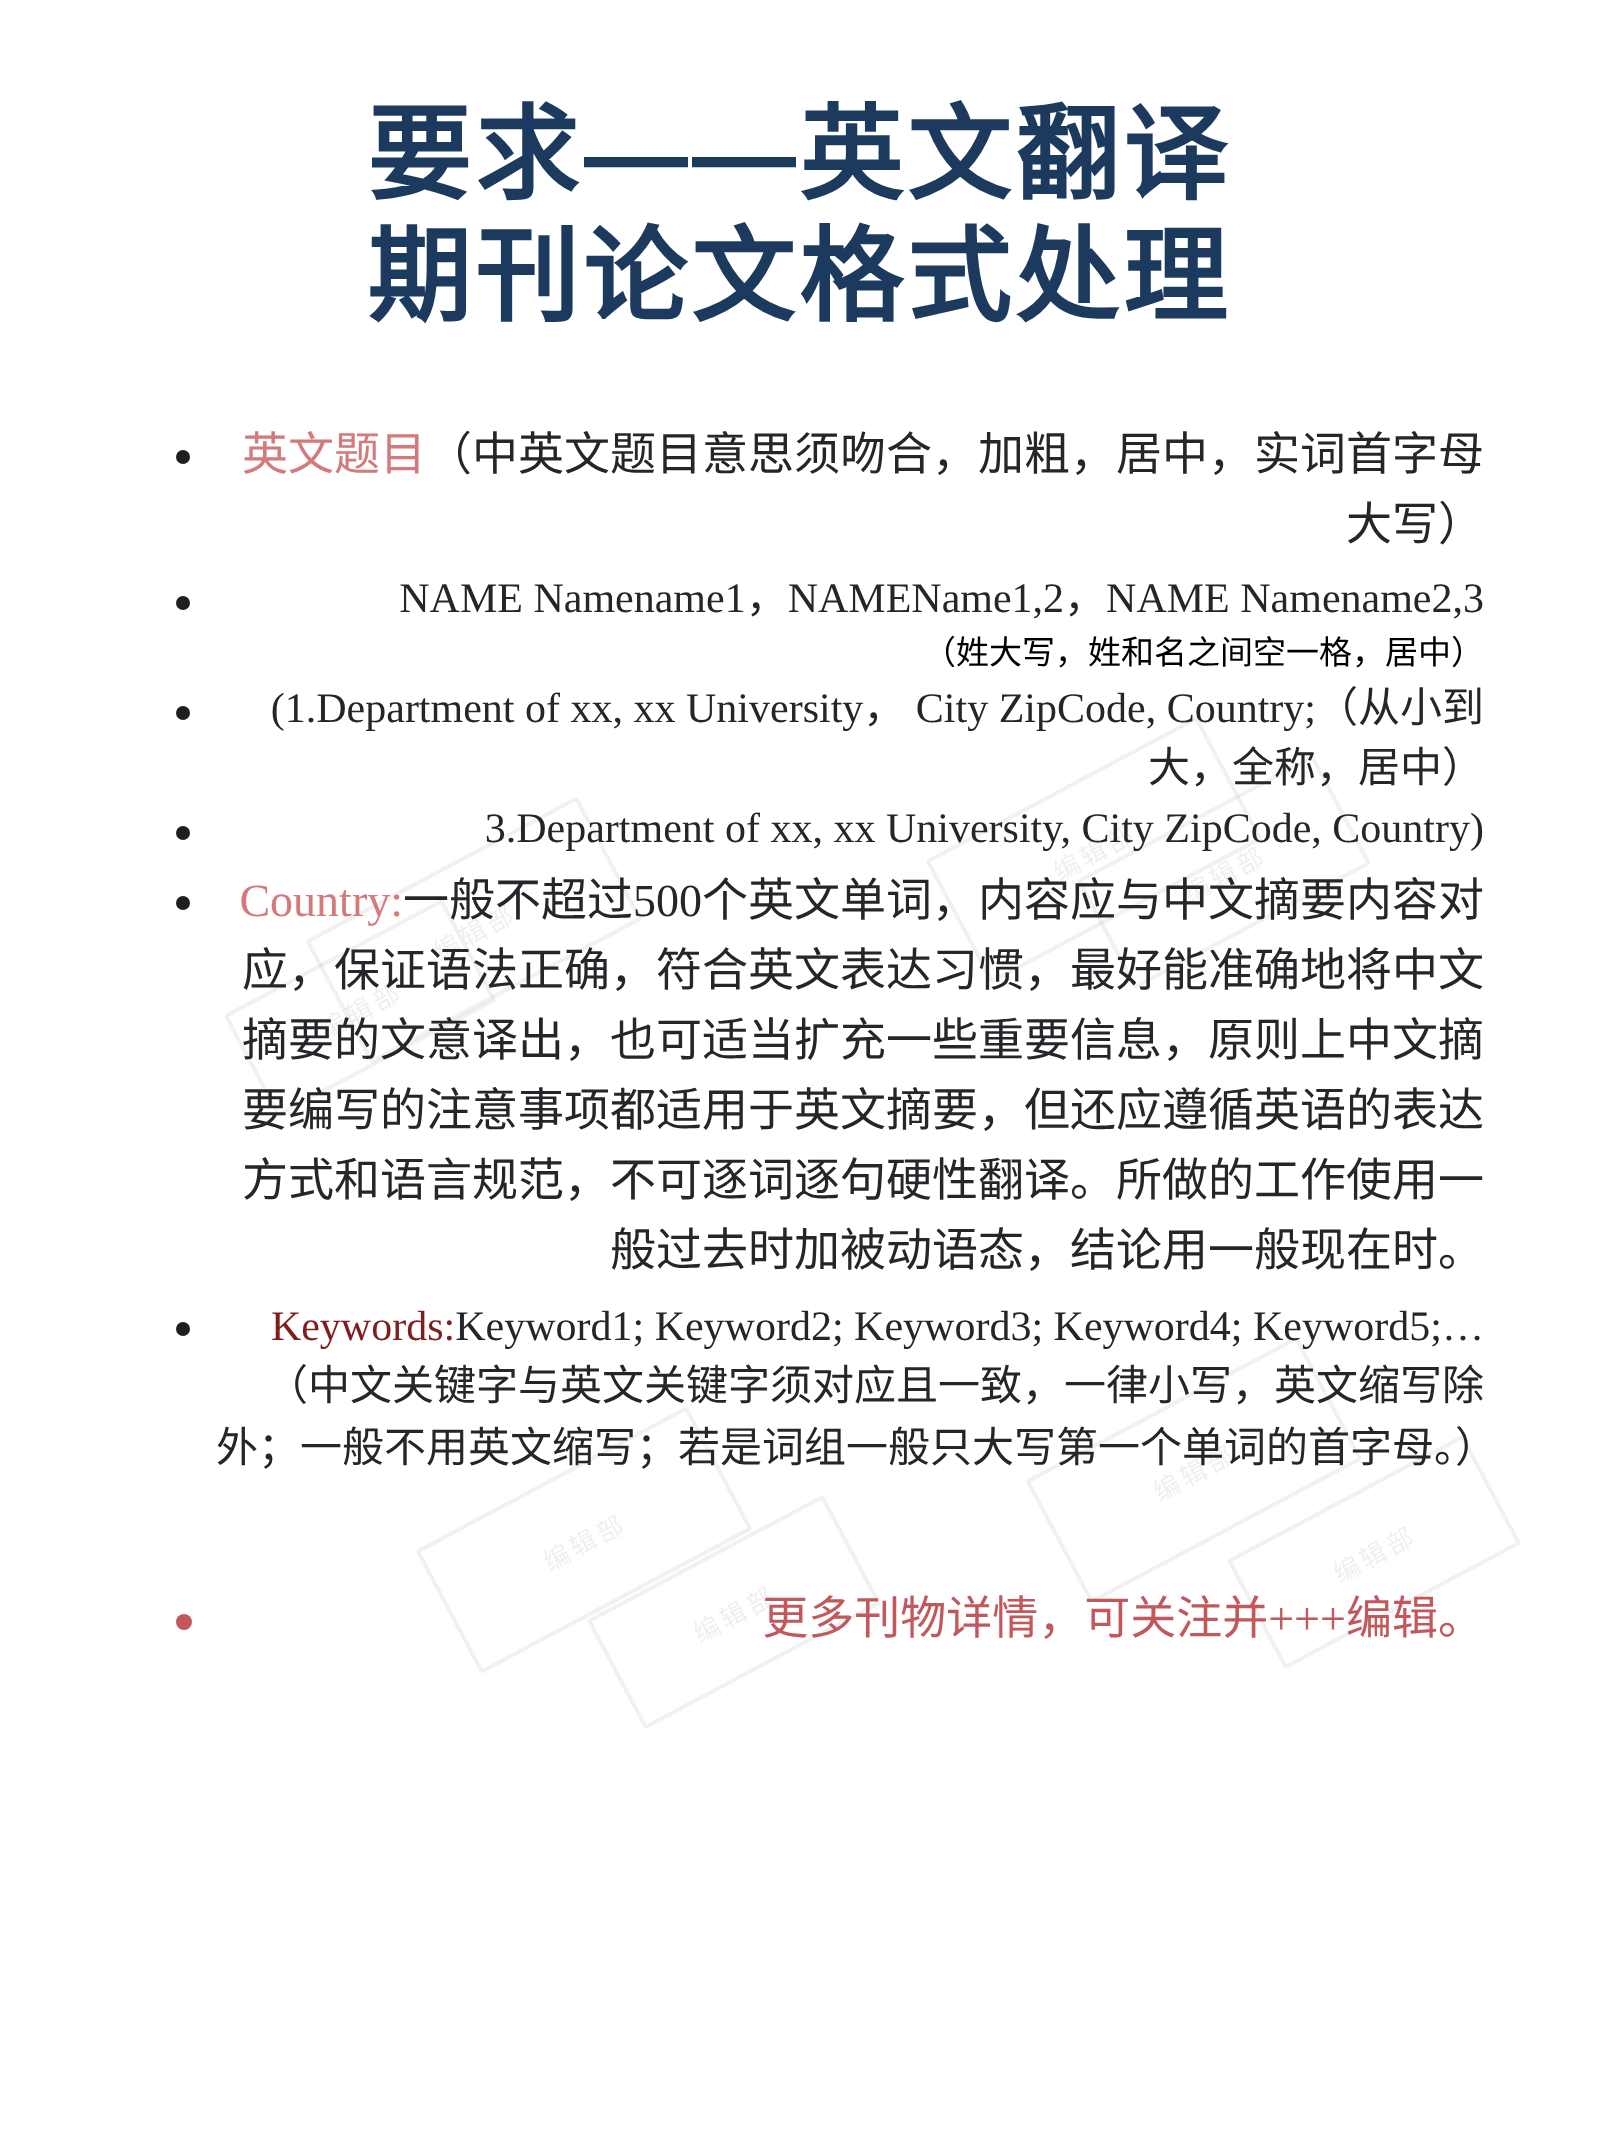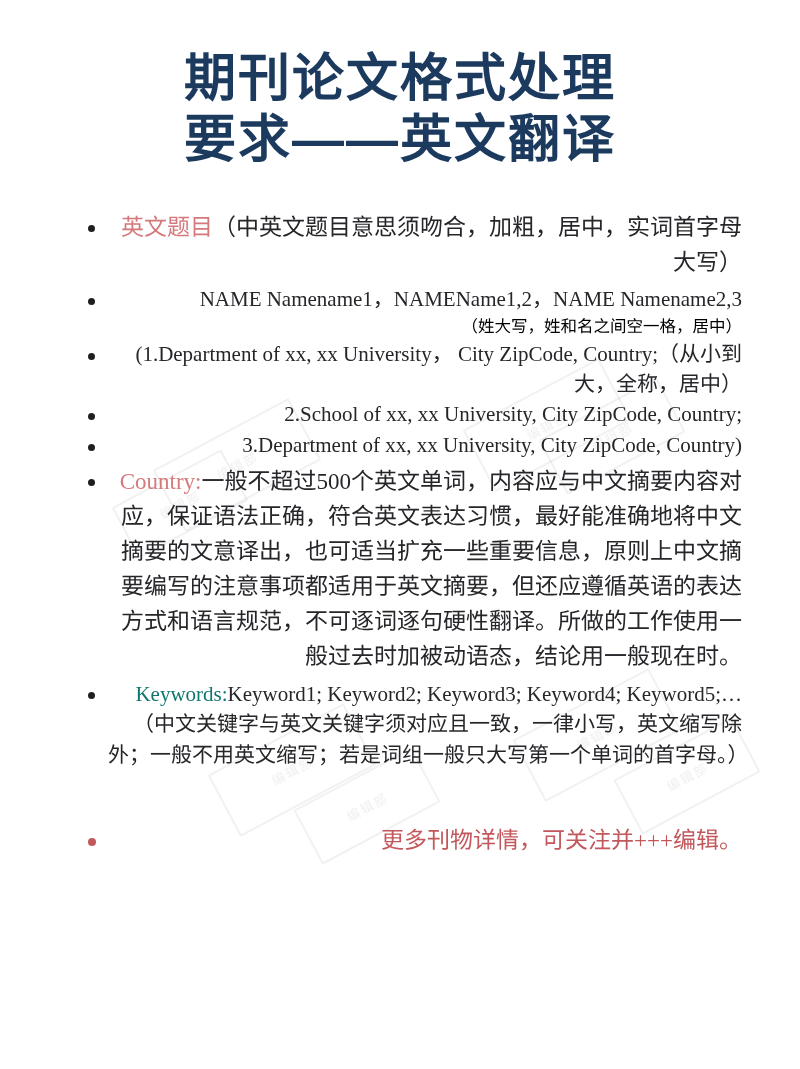--- a/index.html
+++ b/index.html
@@ -100,21 +100,21 @@
   .item-title      { font-size: 23px;  line-height: 1.52; margin-bottom: 4px; }
   .item-names      { font-size: 21px;  line-height: 1.40; margin-bottom: 0px; }
   .item-affil1     { font-size: 21px;  line-height: 1.42; margin-bottom: 1px; }
   .item-affil      { font-size: 21px;  line-height: 1.42; margin-bottom: 1px; }
   .item-abstract   { font-size: 23px;  line-height: 1.52; margin-top: 4px; margin-bottom: 4px; }
   .item-keywords   { font-size: 21px;  line-height: 1.45; }
   .item-footer     { font-size: 23px;  line-height: 1.5; margin-top: 54px; color: #c2585c; }
 
   
   .red      { color: #d4797c; }
-  .red-soft { color: #0f766e; }
+  .red-soft { color: #7f1d1d; }
   .dark     { color: #26262a; }
   .note-sub {
     display: block;
     color: #000000;
     font-size: 16.5px;
     line-height: 1.5;
     margin-top: 1px;
   }
   .footer-text { color: #c2585c; }
 </style>
@@ -128,38 +128,37 @@
     <div class="wm" style="left: 215px; top: 735px; width: 150px; height: 66px;">编辑部</div>
     <div class="wm" style="left: 520px; top: 700px; width: 150px; height: 66px;">编辑部</div>
     <div class="wm" style="left: 300px; top: 775px; width: 130px; height: 58px;">编辑部</div>
     <div class="wm" style="left: 118px; top: 475px; width: 120px; height: 54px;">编辑部</div>
     <div class="wm" style="left: 620px; top: 745px; width: 130px; height: 58px;">编辑部</div>
   </div>
 
 <div class="page">
 
   <div class="title-block">
+    <span class="title-line">要求——英文翻译</span>
     <span class="title-line">期刊论文格式处理</span>
-    <span class="title-line">要求——英文翻译</span>
   </div>
 
   <div class="content">
 
     <p class="bullet-item item-title">
       <span class="red">英文题目</span><span class="dark">（中英文题目意思须吻合，加粗，居中，实词首字母大写）</span>
     </p>
 
     <p class="bullet-item item-names">
       <span class="dark">NAME Namename1，NAMEName1,2，NAME Namename2,3</span>
       <span class="note-sub">（姓大写，姓和名之间空一格，居中）</span>
     </p>
 
     <p class="bullet-item item-affil1">(1.Department of xx, xx University， City ZipCode, Country;（从小到大，全称，居中）</p>
 
-    <p class="bullet-item item-affil">2.School of xx, xx University, City ZipCode, Country;</p>
 
     <p class="bullet-item item-affil">3.Department of xx, xx University, City ZipCode, Country)</p>
 
     <p class="bullet-item item-abstract">
       <span class="red">Country:</span><span class="dark">一般不超过500个英文单词，内容应与中文摘要内容对应，保证语法正确，符合英文表达习惯，最好能准确地将中文摘要的文意译出，也可适当扩充一些重要信息，原则上中文摘要编写的注意事项都适用于英文摘要，但还应遵循英语的表达方式和语言规范，不可逐词逐句硬性翻译。所做的工作使用一般过去时加被动语态，结论用一般现在时。</span>
     </p>
 
     <p class="bullet-item item-keywords">
       <span class="red-soft">Keywords:</span><span class="dark">Keyword1; Keyword2; Keyword3; Keyword4; Keyword5;…</span><span class="dark">（中文关键字与英文关键字须对应且一致，一律小写，英文缩写除外；一般不用英文缩写；若是词组一般只大写第一个单词的首字母。）</span>
     </p>

